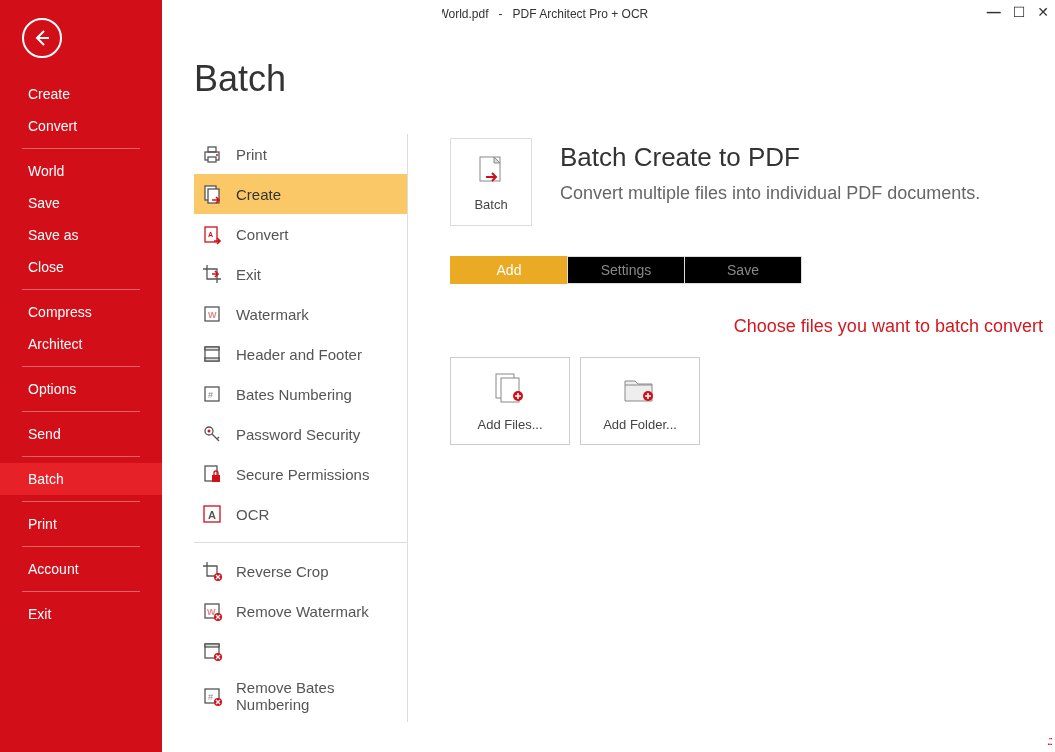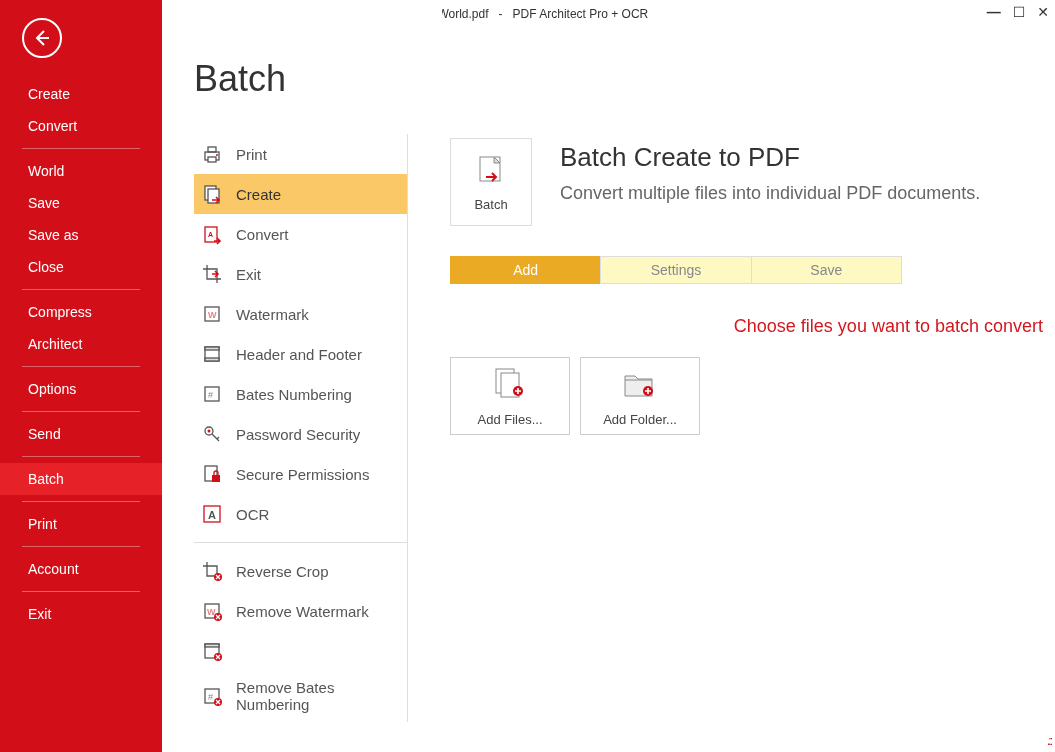--- a/index.html
+++ b/index.html
@@ -144,30 +144,30 @@
   }
   .hero-desc {
     font-size: 18px;
     color: #666;
     margin-top: 10px;
   }
 
   .step-tabs {
     display: flex;
     margin-top: 30px;
-    width: 452px;
+    width: 352px;
   }
   .step-tab {
     flex: 1;
     text-align: center;
     font-size: 14px;
     padding: 5px 0;
     border: 1px solid #ddd;
     color: #888;
-    background: #fef9c3;
+    background: #000000;
   }
   .step-tab:first-child { border-right: none; }
   .step-tab:last-child { border-left: none; }
   .step-tab.active {
     background: #eaaa24;
     color: #fff;
     border-color: #eaaa24;
   }
 
   .choose-title {
@@ -176,21 +176,21 @@
     margin-top: 32px;
     font-weight: 400;
     text-align: right;
   }
   .choose-row {
     display: flex;
     gap: 10px;
     margin-top: 20px;
   }
   .choose-box {
-    width: 120px; height: 78px;
+    width: 120px; height: 88px;
     border: 1px solid #ccc;
     display: flex;
     flex-direction: column;
     align-items: center;
     justify-content: center;
     gap: 10px;
     font-size: 13px;
     color: #444;
   }
 

